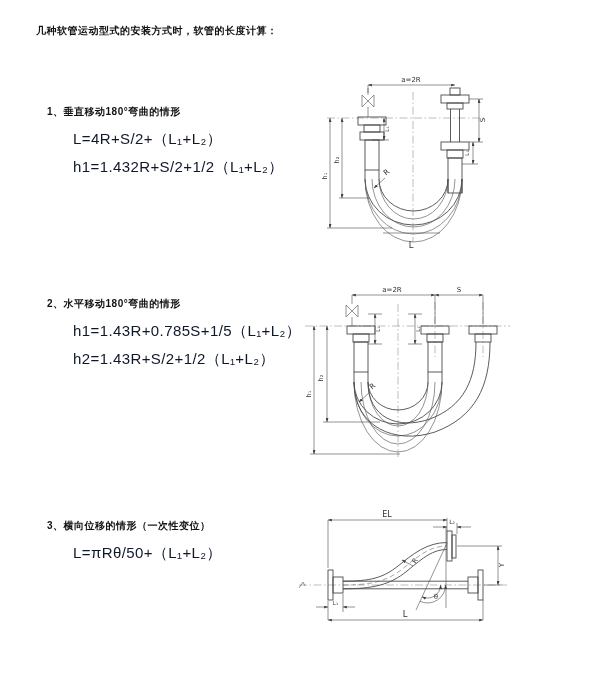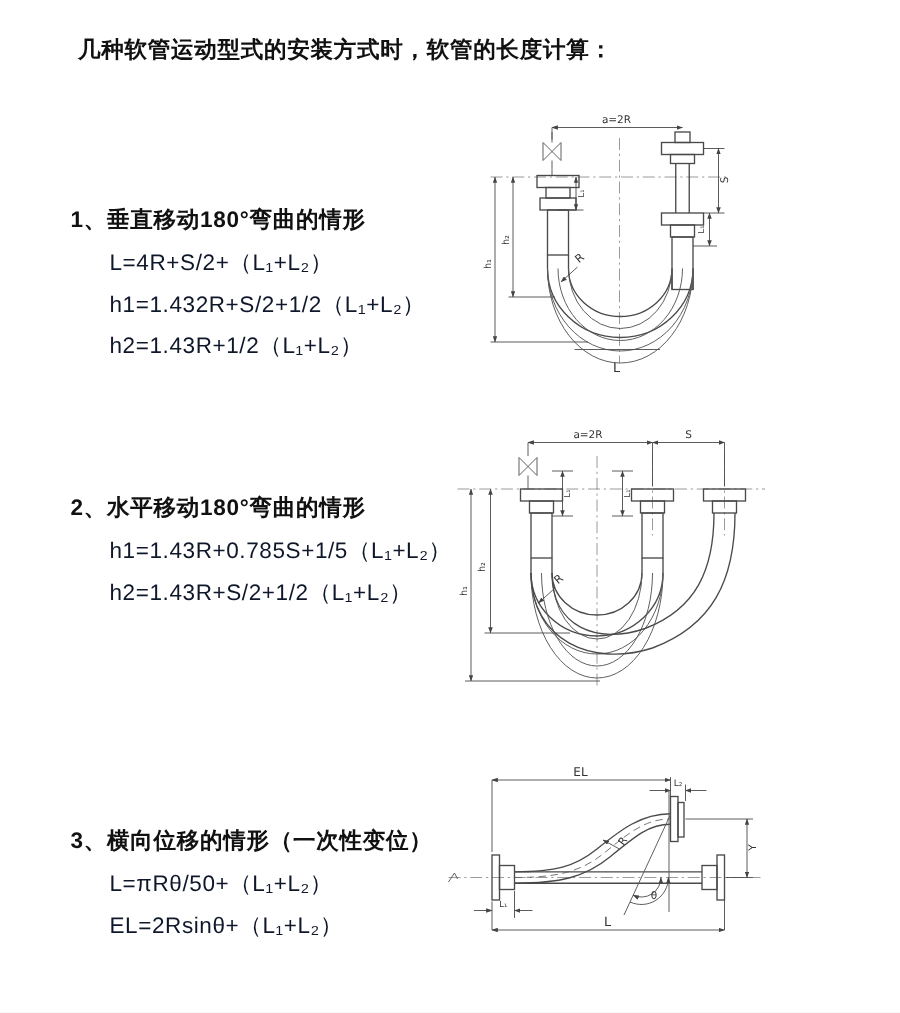--- a/index.html
+++ b/index.html
@@ -3,25 +3,25 @@
 <meta charset="utf-8">
 <style>
   html,body{margin:0;padding:0;}
   body{
     width:600px;height:675px;position:relative;background:#ffffff;
     font-family:"Liberation Sans","DejaVu Sans",sans-serif;
     color:#111;overflow:hidden;
   }
   .page-frame{position:absolute;inset:0;outline:1px solid #e3e3e3;pointer-events:none;}
   .doc-title{
-    position:absolute;left:52px;top:24px;font-size:15px;font-weight:bold;
+    position:absolute;left:36px;top:24px;font-size:10px;font-weight:bold;
     letter-spacing:0.5px;color:#111;white-space:nowrap;
   }
   .section{position:absolute;left:47px;}
-  .section .heading{font-size:15px;font-weight:bold;letter-spacing:0.5px;white-space:nowrap;margin-top:32px;}
+  .section .heading{font-size:10px;font-weight:bold;letter-spacing:0.5px;white-space:nowrap;}
   .formulas{margin-top:6px;padding-left:26px;}
   .formula{font-size:15px;line-height:27.5px;letter-spacing:0.4px;white-space:nowrap;color:#0f172a;}
   #sec1{top:105px;}
   #sec2{top:297px;}
   #sec3{top:519px;}
   .diag{position:absolute;}
   #diag1{left:322px;top:72px;}
   #diag2{left:300px;top:282px;}
   #diag3{left:295px;top:498px;}
   svg{display:block;}
@@ -37,37 +37,35 @@
 
 <div class="page-frame"></div>
 
 <div class="doc-title">几种软管运动型式的安装方式时，软管的长度计算：</div>
 
 <div class="section" id="sec1">
   <div class="heading">1、垂直移动180°弯曲的情形</div>
   <div class="formulas">
     <div class="formula">L=4R+S/2+（L₁+L₂）</div>
     <div class="formula">h1=1.432R+S/2+1/2（L₁+L₂）</div>
-    <div class="formula">h2=1.43R+1/2（L₁+L₂）</div>
   </div>
 </div>
 
 <div class="section" id="sec2">
   <div class="heading">2、水平移动180°弯曲的情形</div>
   <div class="formulas">
     <div class="formula">h1=1.43R+0.785S+1/5（L₁+L₂）</div>
     <div class="formula">h2=1.43R+S/2+1/2（L₁+L₂）</div>
   </div>
 </div>
 
 <div class="section" id="sec3">
   <div class="heading">3、横向位移的情形（一次性变位）</div>
   <div class="formulas">
     <div class="formula">L=πRθ/50+（L₁+L₂）</div>
-    <div class="formula">EL=2Rsinθ+（L₁+L₂）</div>
   </div>
 </div>
 
 <svg id="diag1" class="diag" width="175" height="180" viewBox="0 0 175 180">
   <defs>
     <marker id="arw" markerWidth="7" markerHeight="5" refX="6.5" refY="2.5" orient="auto-start-reverse">
       <path d="M0,0 L7,2.5 L0,5 Z" fill="#444"></path>
     </marker>
     <pattern id="braidp" width="3.5" height="3.5" patternUnits="userSpaceOnUse">
       <path d="M0,0 L3.5,3.5 M3.5,0 L0,3.5" stroke="#888" stroke-width="0.5"></path>

